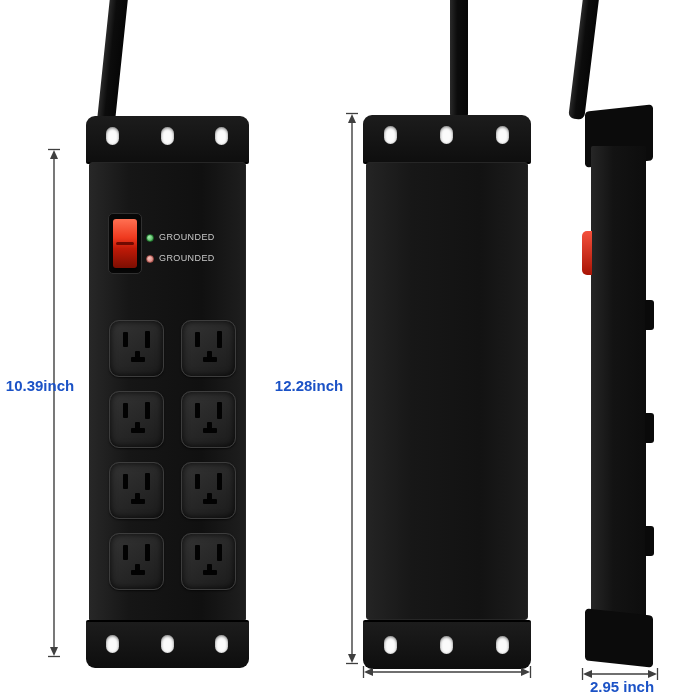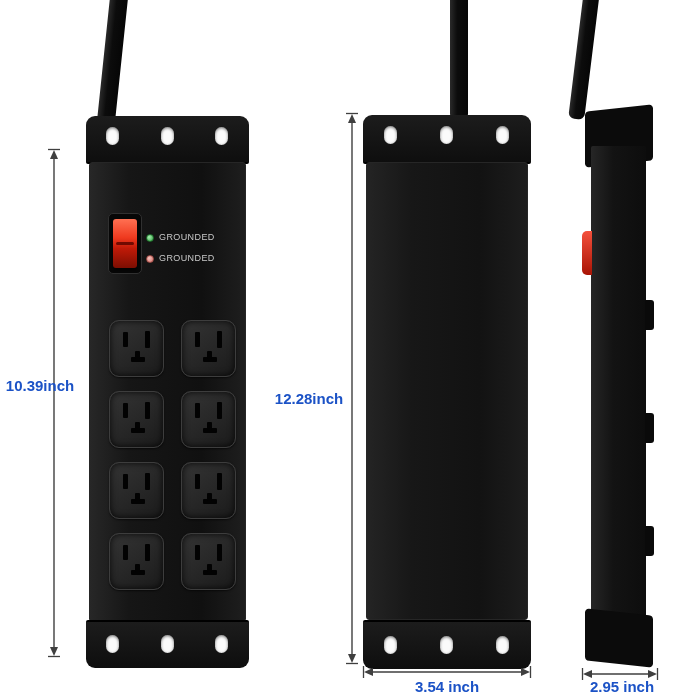--- a/index.html
+++ b/index.html
@@ -139,30 +139,29 @@
       <span class="hole" style="left:133px;top:14px;"></span>
     </div>
 
     <svg class="dim-svg" style="left:344px;top:112px;" width="16" height="553" viewBox="0 0 16 553">
       <line x1="2" y1="1.5" x2="14" y2="1.5" stroke="#3f3f3f" stroke-width="1.3"></line>
       <line x1="2" y1="551.5" x2="14" y2="551.5" stroke="#3f3f3f" stroke-width="1.3"></line>
       <line x1="8" y1="8" x2="8" y2="545" stroke="#3f3f3f" stroke-width="1.4"></line>
       <polygon points="8,2 4,11 12,11" fill="#3f3f3f"></polygon>
       <polygon points="8,551 4,542 12,542" fill="#3f3f3f"></polygon>
     </svg>
-    <div class="dim-label" style="left:267px;top:377px;width:84px;margin-top:13px;">12.28inch</div>
+    <div class="dim-label" style="left:267px;top:377px;width:84px;">12.28inch</div>
 
     <svg class="dim-svg" style="left:362px;top:664px;" width="170" height="16" viewBox="0 0 170 16">
       <line x1="1.5" y1="2" x2="1.5" y2="14" stroke="#3f3f3f" stroke-width="1.3"></line>
       <line x1="168.5" y1="2" x2="168.5" y2="14" stroke="#3f3f3f" stroke-width="1.3"></line>
       <line x1="8" y1="8" x2="162" y2="8" stroke="#3f3f3f" stroke-width="1.4"></line>
       <polygon points="2,8 11,4 11,12" fill="#3f3f3f"></polygon>
       <polygon points="168,8 159,4 159,12" fill="#3f3f3f"></polygon>
     </svg>
-    <div class="dim-label" style="left:384px;top:678px;width:126px;">3.54 inch</div>
   </div>
 
   <div class="layer">
     <div class="cord" style="left:584px;top:-10px;width:16px;height:130px;transform:rotate(7deg);transform-origin:50% 0;"></div>
 
     <div class="side-cap" style="left:585px;top:108px;width:68px;height:56px;transform:skewY(-6deg);"></div>
     <div class="side-slab" style="left:591px;top:146px;width:55px;height:498px;"></div>
     <div class="side-cap" style="left:585px;top:612px;width:68px;height:52px;transform:skewY(6deg);"></div>
 
     <div class="side-switch"></div>

